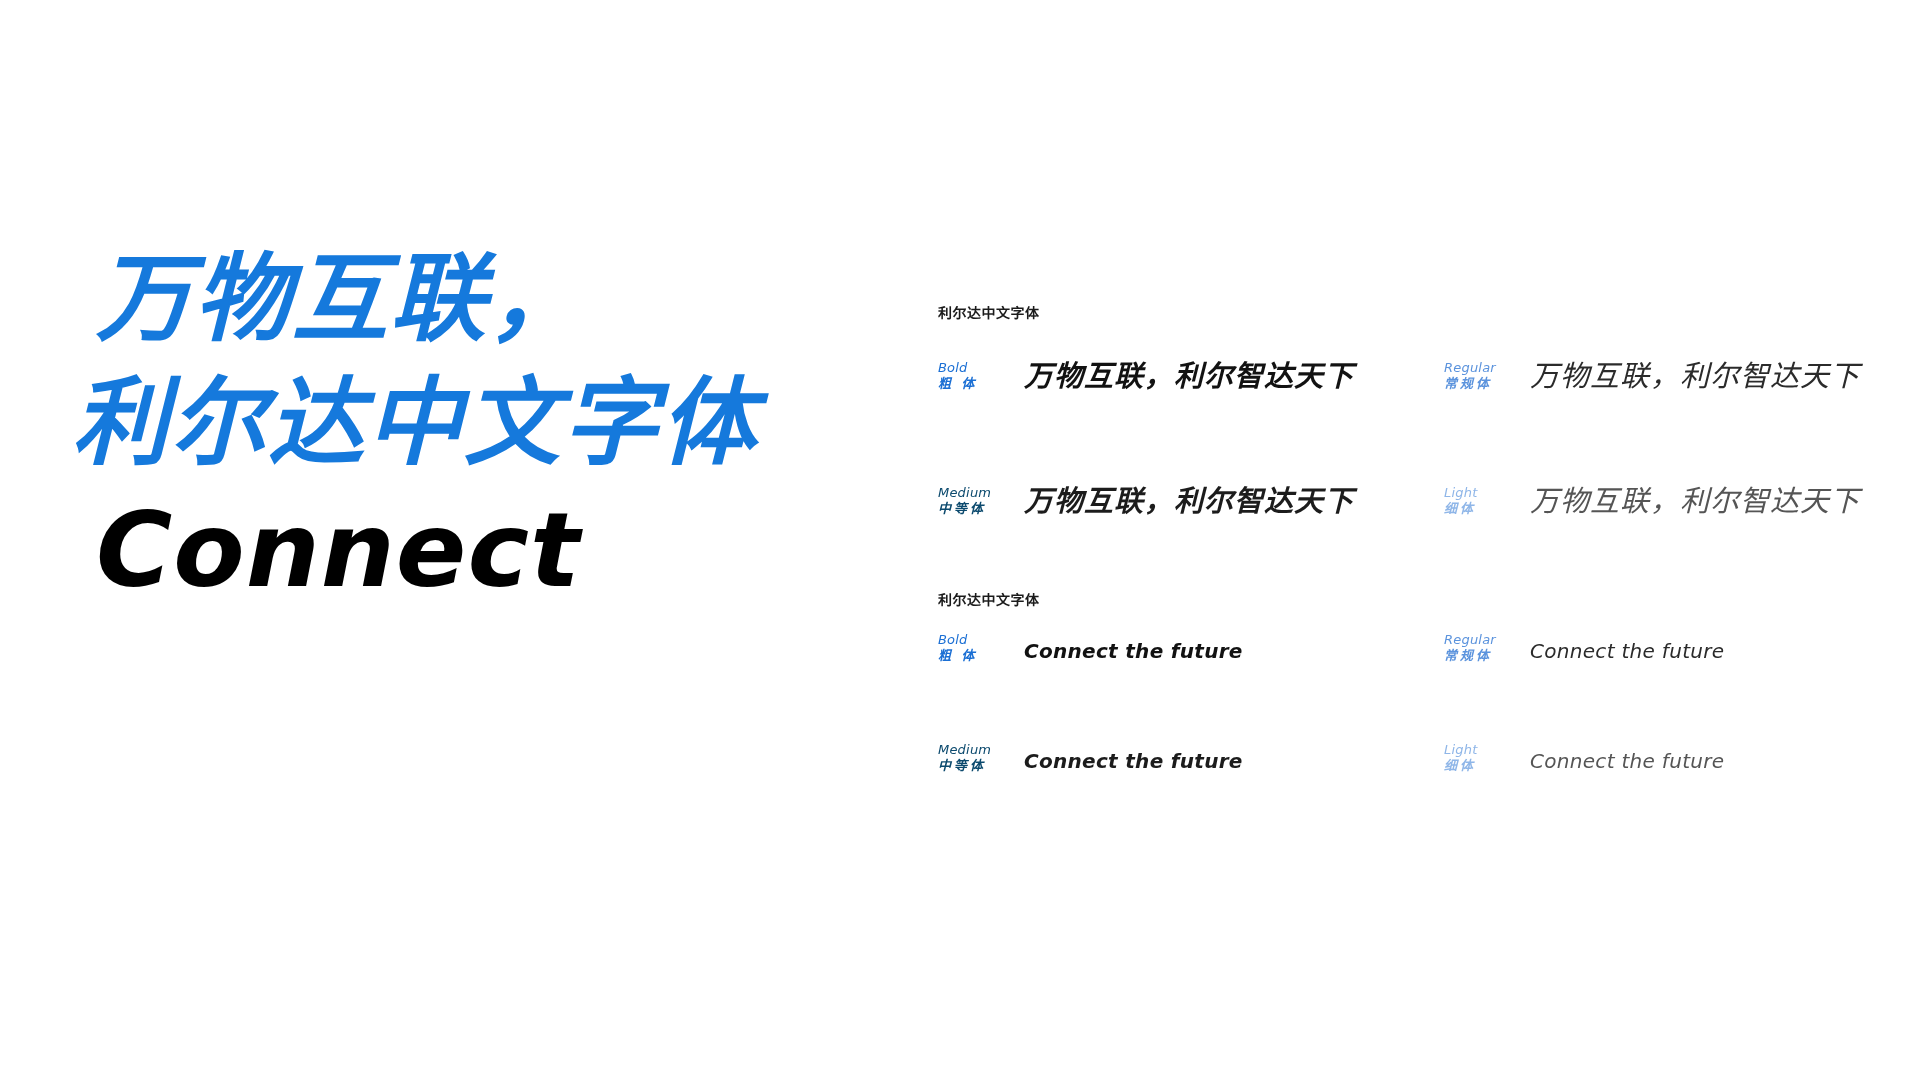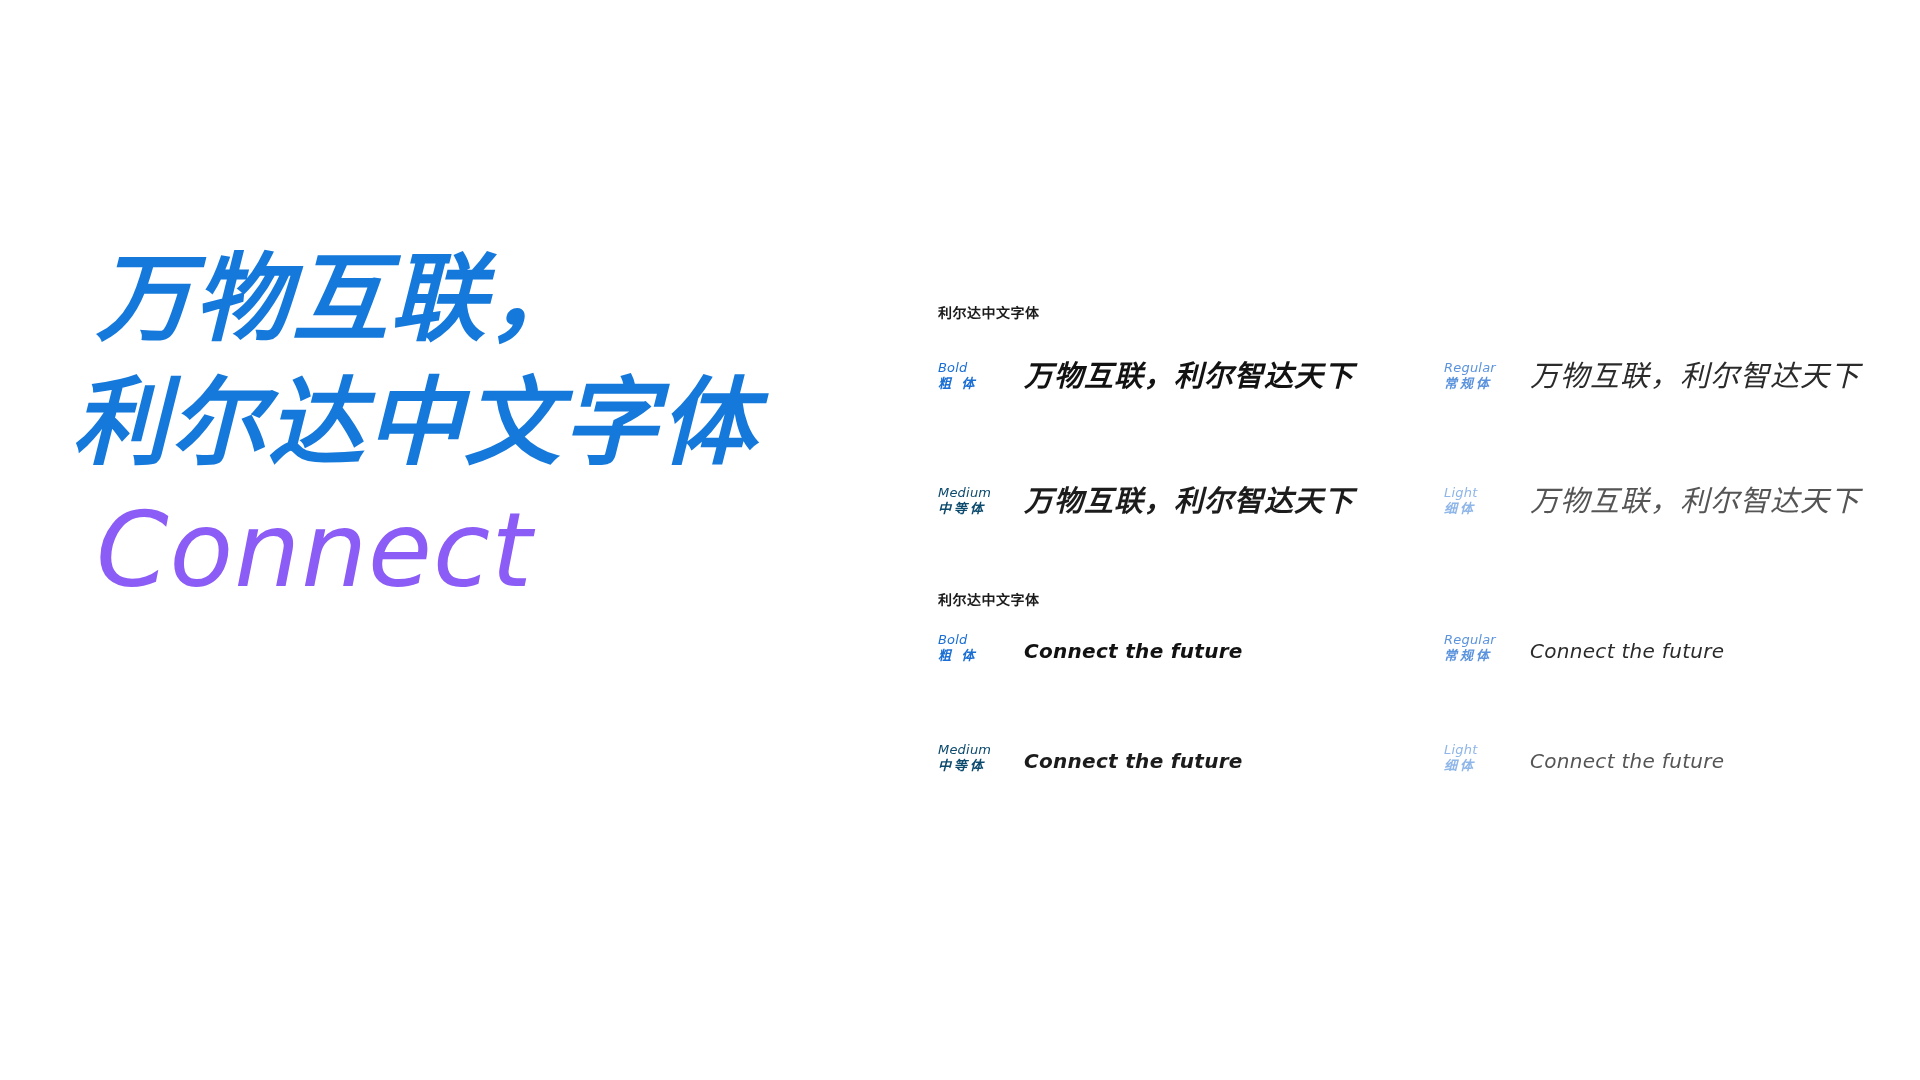--- a/index.html
+++ b/index.html
@@ -36,23 +36,23 @@
     font-style: italic;
     font-size: 96px;
     line-height: 124px;
     letter-spacing: 2px;
     white-space: nowrap;
   }
   .hero-cn-line2 {
     margin-left: -24px;
   }
   .hero-en {
-    color: #8b5cf6;
-    font-family: "DejaVu Sans", "Liberation Sans", sans-serif;
-    font-weight: 400;
+    color: #000000;
+    font-family: "DejaVu Sans", "Liberation Sans", sans-serif;
+    font-weight: 700;
     font-style: italic;
     font-size: 104px;
     line-height: 118px;
     letter-spacing: 1px;
     white-space: nowrap;
     margin-top: 6px;
   }
   .hero-en-line1 { margin-left: 0px; }
   .hero-en-line2 { margin-left: -30px; }
 

